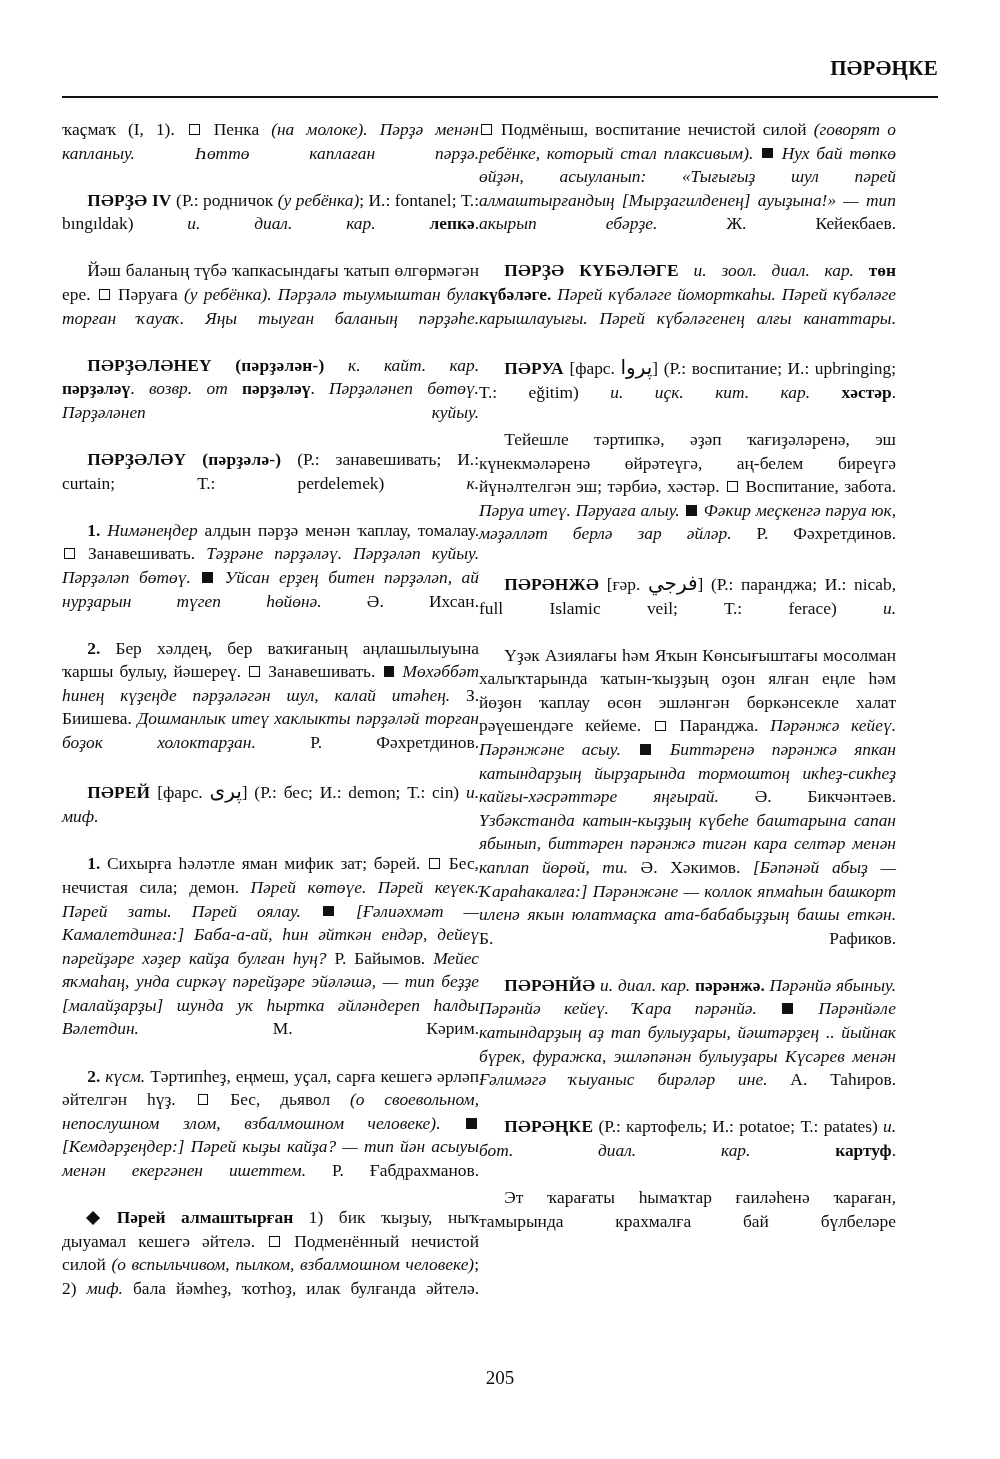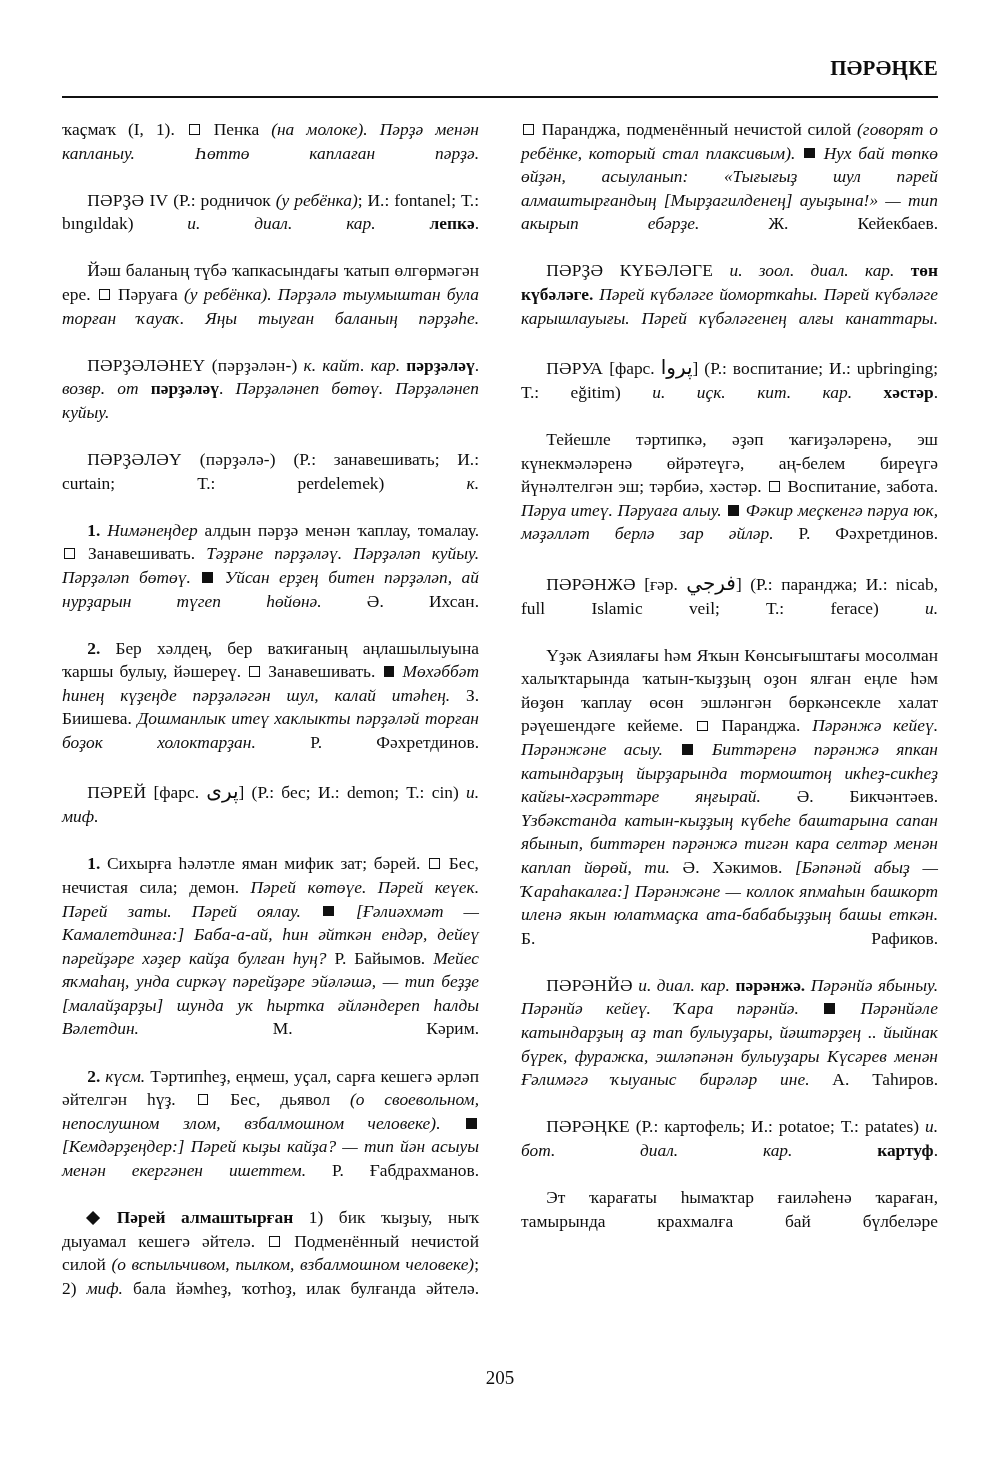--- a/index.html
+++ b/index.html
@@ -43,21 +43,20 @@
     border-top: 2.2px solid #111;
   }
   
   .cols {
     position: absolute;
     left: 62px;
     top: 118px;
     width: 876px;
     height: 1215px;
     display: flex;
-    gap: 42px;
   }
   .col {
     width: 417px;
     font-size: 17.4px;
     line-height: 1.355;
     text-align: justify;
     text-justify: inter-word;
     hyphens: manual;
   }
   .col p {
@@ -67,21 +66,21 @@
   .col p.ind {
     text-indent: 1.45em;
   }
   
   .col p::after {
     content: "";
     display: inline-block;
     width: 100%;
   }
   .hw {
-    font-weight: normal;
+    font-weight: bold;
     letter-spacing: 0.2px;
   }
   .b { font-weight: bold; }
   .i { font-style: italic; }
   .ar {
     font-family: "DejaVu Sans", sans-serif;
     font-size: 20px;
     direction: rtl;
     unicode-bidi: isolate;
   }
@@ -153,21 +152,21 @@
       <p class="ind"><span class="num">1.</span> <span>Сихырға һәләтле яман мифик зат; бәрей.</span> <span class="sq"></span> <span>Бес, нечистая сила; демон. </span><span class="i">Пәрей көтөүе. Пәрей кеүек. Пәрей заты. Пәрей оялау.</span> <span class="fsq"></span> <span class="i">[Ғәлиәхмәт  —  Камалетдинға:] Баба-а-ай, һин әйткән ендәр, дейеү пәрейҙәре хәҙер кайҙа булған һуң?</span><span> Р. Байымов. </span><span class="i">Мейес яҡмаһаң, унда сиркәү пәрейҙәре эйәләшә, — тип беҙҙе [малайҙарҙы] шунда ук һыртка әйләндереп һалды Вәлетдин.</span><span> М. Кәрим.</span></p>
 
       <p class="ind"><span class="num">2.</span> <span class="i">күсм. </span><span>Тәртипһеҙ, еңмеш, уҫал, сарға кешегә әрләп әйтелгән һүҙ.</span> <span class="sq"></span> <span>Бес, дьявол </span><span class="i">(о своевольном, непослушном злом, взбалмошном человеке). </span><span class="fsq"></span> <span class="i">[Кемдәрҙеңдер:] Пәрей кыҙы кайҙа? — тип йән асыуы менән екергәнен ишеттем.</span><span> Р. Ғабдрахманов.</span></p>
 
       <p class="ind"><span class="dia"></span> <span class="b">Пәрей алмаштырған</span><span> 1) бик ҡыҙыу, ныҡ дыуамал кешегә әйтелә.</span> <span class="sq"></span> <span>Подменённый нечистой силой </span><span class="i">(о вспыльчивом, пылком, взбалмошном человеке)</span><span>; 2) </span><span class="i">миф.</span><span> бала йәмһеҙ, ҡотһоҙ, илак булғанда әйтелә.</span></p>
 
     </div>
 
     <div class="col">
 
-      <p><span class="sq"></span> <span>Паранджа, подменённый нечистой силой </span><span class="i">(говорят о ребёнке, который стал плаксивым). </span><span class="fsq"></span> <span class="i">Нух бай төпкө өйҙән, асыуланып: «Тығығыҙ шул пәрей алмаштырғандың [Мырҙагилденең] ауыҙына!» — тип акырып ебәрҙе.</span><span> Ж. Кейекбаев.</span></p>
+      <p><span class="sq"></span> <span>Подмёныш, воспитание нечистой силой </span><span class="i">(говорят о ребёнке, который стал плаксивым). </span><span class="fsq"></span> <span class="i">Нух бай төпкө өйҙән, асыуланып: «Тығығыҙ шул пәрей алмаштырғандың [Мырҙагилденең] ауыҙына!» — тип акырып ебәрҙе.</span><span> Ж. Кейекбаев.</span></p>
 
       <p class="ind"><span class="hw">ПӘРҘӘ КҮБӘЛӘГЕ</span><span class="i"> и. зоол. диал. кар. </span><span class="b">төн күбәләге.</span><span class="i"> Пәрей күбәләге йоморткаһы. Пәрей күбәләге карышлауығы. Пәрей күбәләгенең алғы канаттары.</span></p>
 
       <p class="ind"><span class="hw">ПӘРУА</span> <span>[фарс. </span><span class="ar">پروا</span><span>]</span><span> (Р.: воспитание; И.: upbringing; Т.: eğitim)</span><span class="i"> и. иҫк. кит. кар. </span><span class="b">хәстәр</span><span>.</span></p>
 
       <p class="ind"><span>Тейешле тәртипкә, әҙәп ҡағиҙәләренә, эш күнекмәләренә өйрәтеүгә, аң-белем биреүгә йүнәлтелгән эш; тәрбиә, хәстәр.</span> <span class="sq"></span> <span>Воспитание, забота. </span><span class="i">Пәруа итеү. Пәруаға алыу.</span> <span class="fsq"></span> <span class="i">Фәкир меҫкенгә пәруа юк, мәҙәлләт берлә зар әйләр.</span><span> Р. Фәхретдинов.</span></p>
 
 
       <p class="ind"><span class="hw">ПӘРӘНЖӘ</span> <span>[ғәр. </span><span class="ar">فرجي</span><span>]</span><span> (Р.: паранджа; И.: nicab, full Islamic veil; Т.: ferace)</span><span class="i"> и.</span></p>
 

